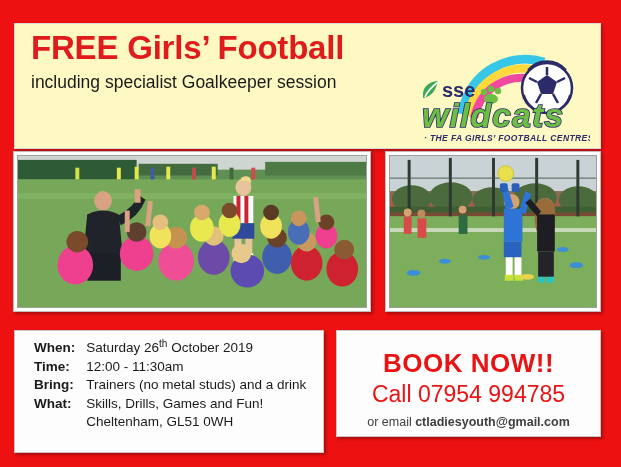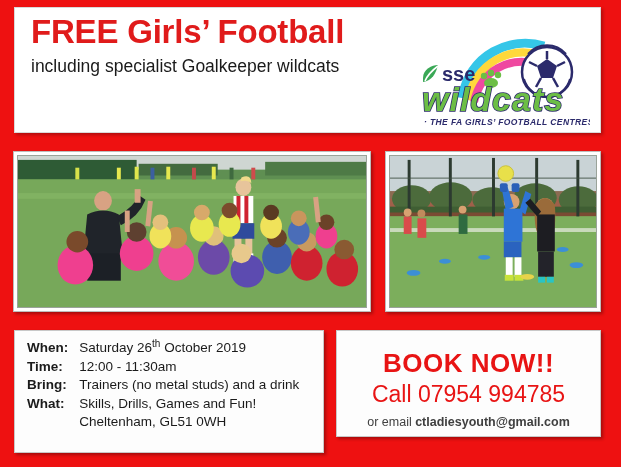--- a/index.html
+++ b/index.html
@@ -5,22 +5,22 @@
   html,body{margin:0;padding:0;}
   body{
     width:621px;height:467px;overflow:hidden;
     background:#f01616;
     font-family:"Liberation Sans", sans-serif;
   }
   .poster{position:relative;width:621px;height:467px;background:#ee1111;}
 
   
   .header{
-    position:absolute;left:14px;top:7px;width:587px;height:126px;
-    background:#ffffff;
+    position:absolute;left:14px;top:23px;width:587px;height:126px;
+    background:#fef9c3;
     border:1px solid #d9d9d9;
     box-shadow:2px 2px 3px rgba(0,0,0,.25);
     box-sizing:border-box;
   }
   .title-wrap{position:absolute;left:16px;top:4px;width:390px;}
   .line1{
     font-size:33px;font-weight:bold;color:#e01b1b;line-height:40px;
     letter-spacing:-0.2px;white-space:nowrap;
   }
   .line2{line-height:42px;white-space:nowrap;}
@@ -45,21 +45,21 @@
   .photo-right{left:385px;top:151px;width:216px;height:161px;}
   .photo .inner{width:100%;height:100%;overflow:hidden;position:relative;border:1px solid #9aa39a;box-sizing:border-box;}
 
   
   .panel{
     position:absolute;background:#fdfdfd;
     border:1px solid #c8c8c8;
     box-shadow:2px 2px 3px rgba(0,0,0,.3);
     box-sizing:border-box;
   }
-  .panel-details{left:14px;top:330px;width:310px;height:123px;padding:9px 0 0 12px;}
+  .panel-details{left:14px;top:330px;width:310px;height:123px;padding:9px 0 0 19px;}
   .panel-book{left:336px;top:330px;width:265px;height:107px;}
 
   table.details{border-collapse:collapse;}
   table.details td{
     font-size:13.5px;color:#1b1b1b;padding:0 0 2.5px 0;vertical-align:top;
     line-height:16px;white-space:nowrap;
   }
   table.details td.lbl{font-weight:bold;padding-right:11px;}
   sup{font-size:10px;vertical-align:super;line-height:0;}
 
@@ -71,21 +71,21 @@
 </style>
 </head>
 <body>
 
 <div class="poster">
 
   <div class="header">
 
     <div class="title-wrap">
       <div class="line1">FREE Girls’ Football</div>
-      <div class="line3">including  specialist Goalkeeper wildcats</div>
+      <div class="line3">including  specialist Goalkeeper session</div>
     </div>
 
     <div class="logo">
       <svg width="180" height="105" viewBox="0 0 180 105">
 
         <g>
           <path d="M52,74 C60,30 100,12 134,22" fill="none" stroke="#35c6e8" stroke-width="9"></path>
           <path d="M58,76 C66,38 100,22 130,31" fill="none" stroke="#ffd83b" stroke-width="8"></path>
           <path d="M64,78 C71,46 100,32 127,40" fill="none" stroke="#ef49a0" stroke-width="8"></path>
         </g>

